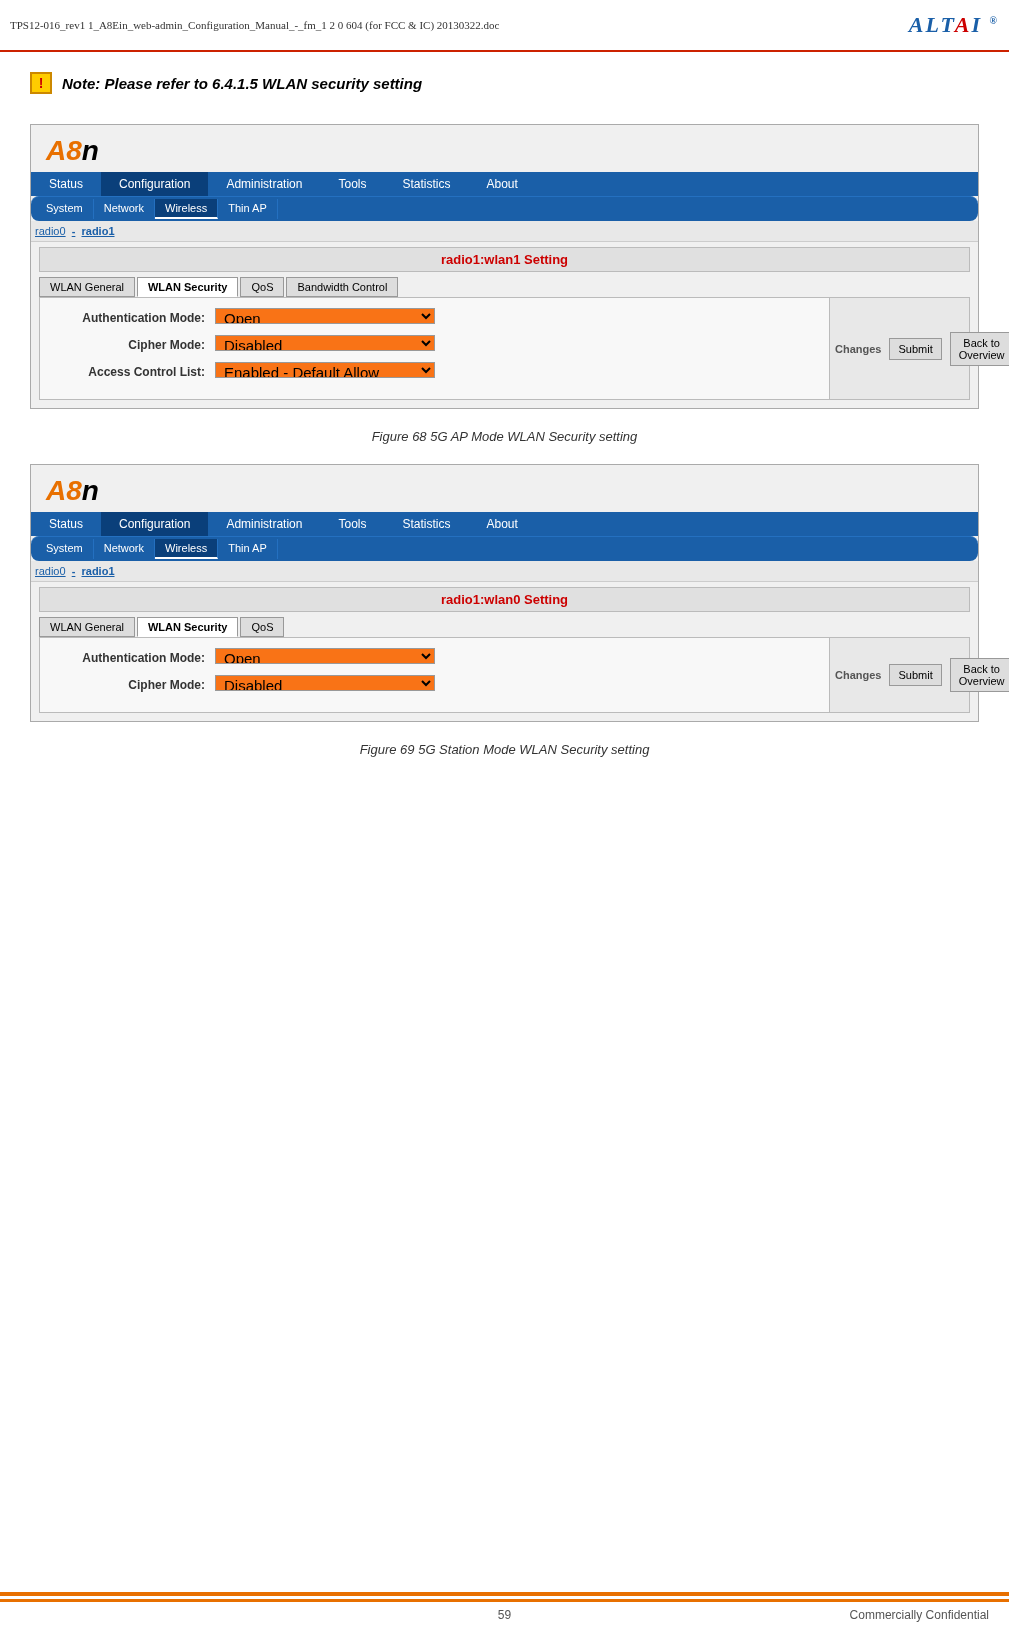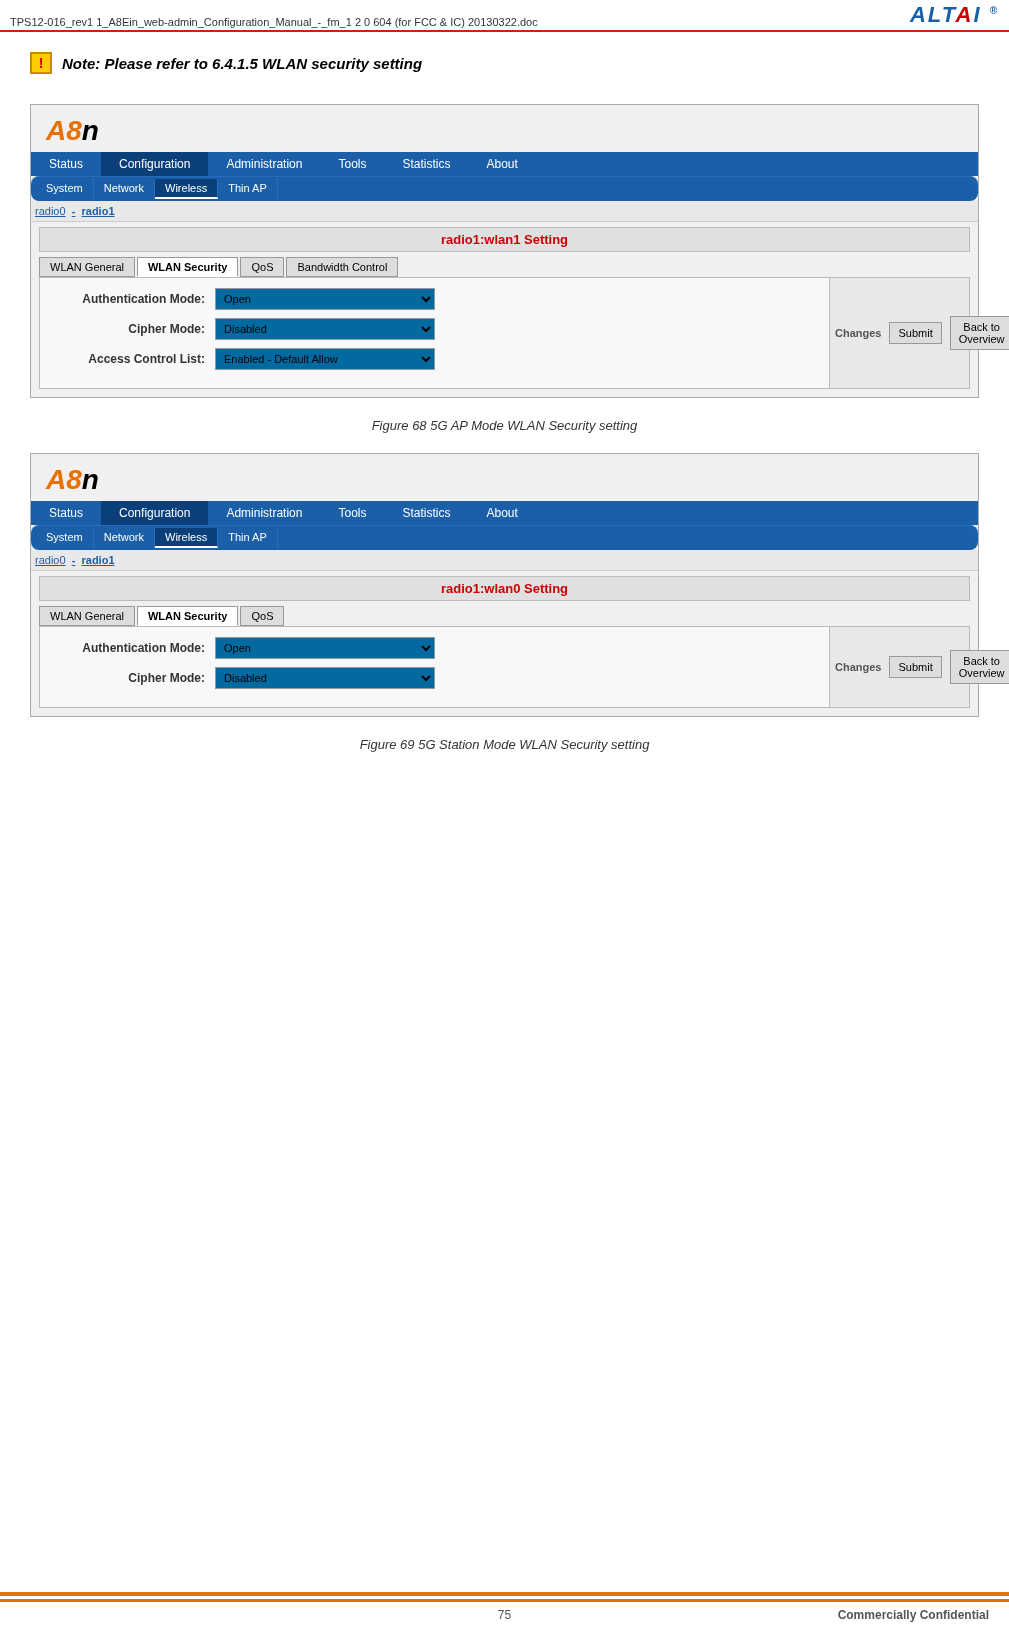--- a/index.html
+++ b/index.html
@@ -9,26 +9,27 @@
       background: #fff;
       color: #000;
       width: 1009px;
       min-height: 1628px;
       position: relative;
     }
 
     
     .doc-header {
       border-bottom: 2px solid #cc2200;
-      padding: 2px 10px;
+      padding: 12px 10px;
       display: flex;
       justify-content: space-between;
-      align-items: flex-end;
+      align-items: center;
       font-size: 11px;
       color: #333;
+      font-family: Liberation Serif, serif;
     }
     .altai-logo {
       font-size: 22px;
       font-weight: bold;
       color: #cc0000;
       letter-spacing: 2px;
       font-style: italic;
     }
     .altai-logo span { color: #1a5fa8; }
 
@@ -258,26 +259,26 @@
       text-align: center;
     }
 
     
     .dropdown-wrap {
       position: relative;
       width: 220px;
     }
     .dropdown-wrap select {
       width: 100%;
-      height: 22px;
+      height: 16px;
       border: 1px solid #999;
-      font-size: 11px;
+      font-size: 15px;
       padding: 0 4px;
       appearance: auto;
-      background: #0369a1;
+      background: #f97316;
     }
   </style>
 </head>
 <body>
 
 <div class="doc-header">
   <span>TPS12-016_rev1 1_A8Ein_web-admin_Configuration_Manual_-_fm_1 2 0 604 (for FCC &amp; IC) 20130322.doc</span>
   <div class="altai-logo">
     <span>ALT</span><span style="color:#cc0000">A</span><span>I</span>
     <span style="font-size:10px;color:#1a5fa8;vertical-align:super;">®</span>
@@ -432,17 +433,17 @@
       <button class="action-btn">Submit</button>
       <button class="action-btn">Back to Overview</button>
     </div>
   </div>
 </div>
 
 <div class="fig-caption">Figure 69 5G Station Mode WLAN Security setting</div>
 
 <div class="doc-footer">
   <div style="flex:1"></div>
-  <div class="footer-page">75</div>
-  <div style="flex:1;text-align:right;font-weight:bold;">Commercially Confidential</div>
+  <div class="footer-page">59</div>
+  <div style="flex:1;text-align:right;">Commercially Confidential</div>
 </div>
 
 <div style="position:absolute;bottom:32px;left:0;right:0;height:4px;background:#e87000;"></div>
 
 </body></html>

